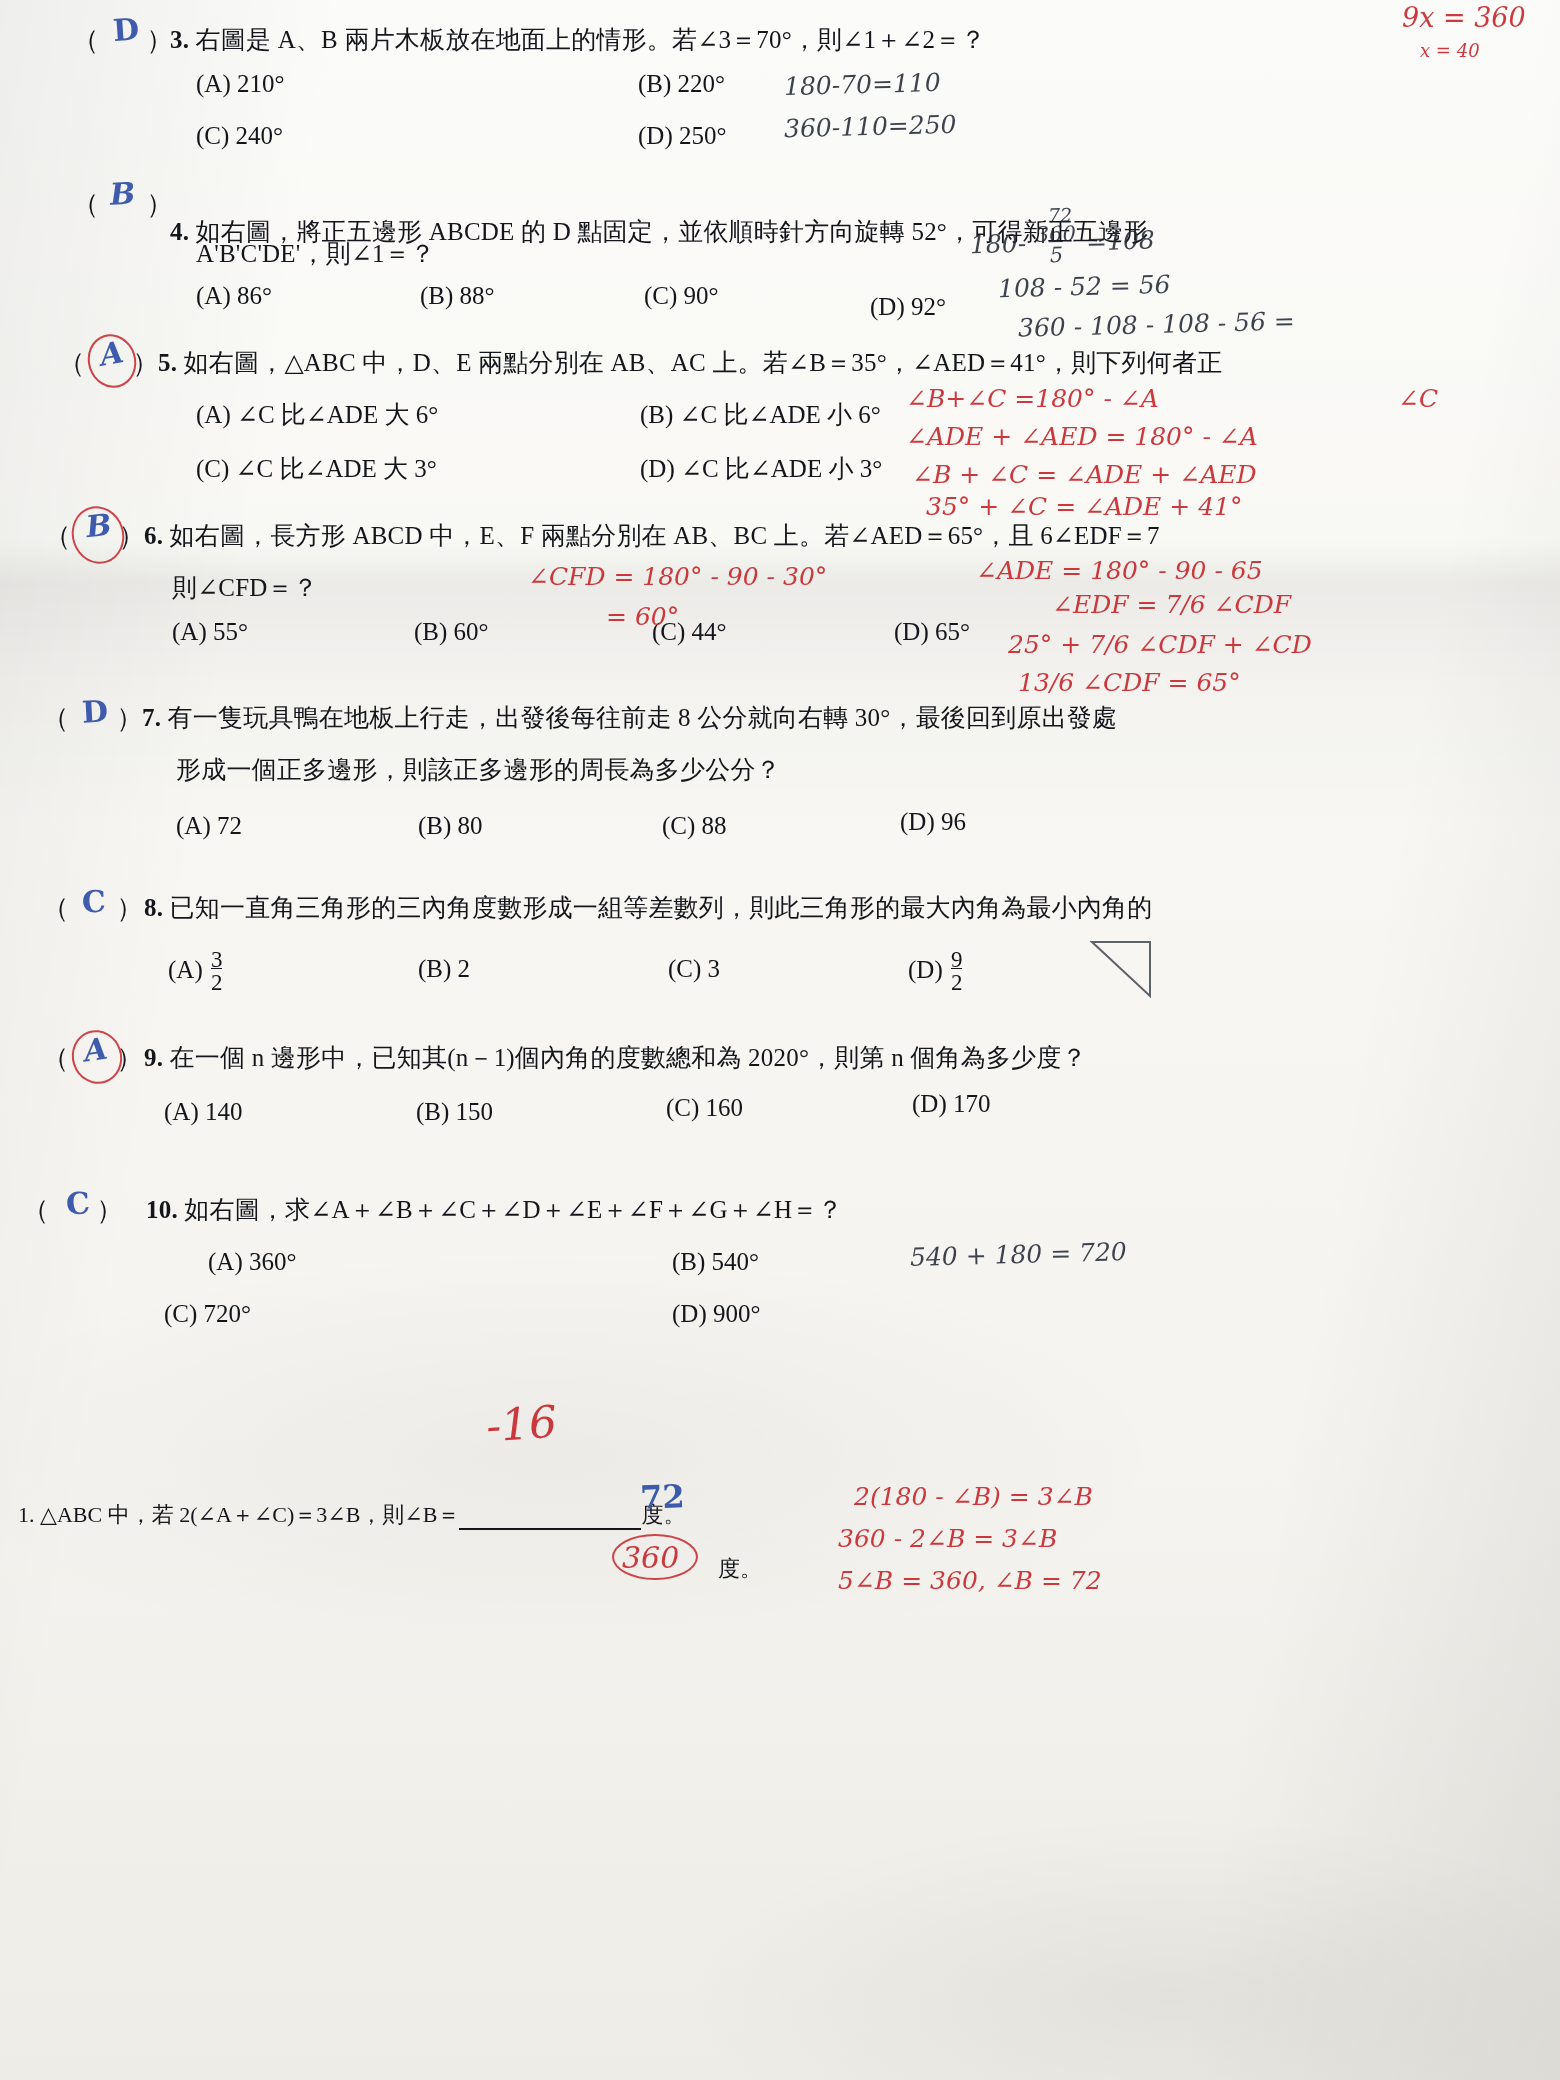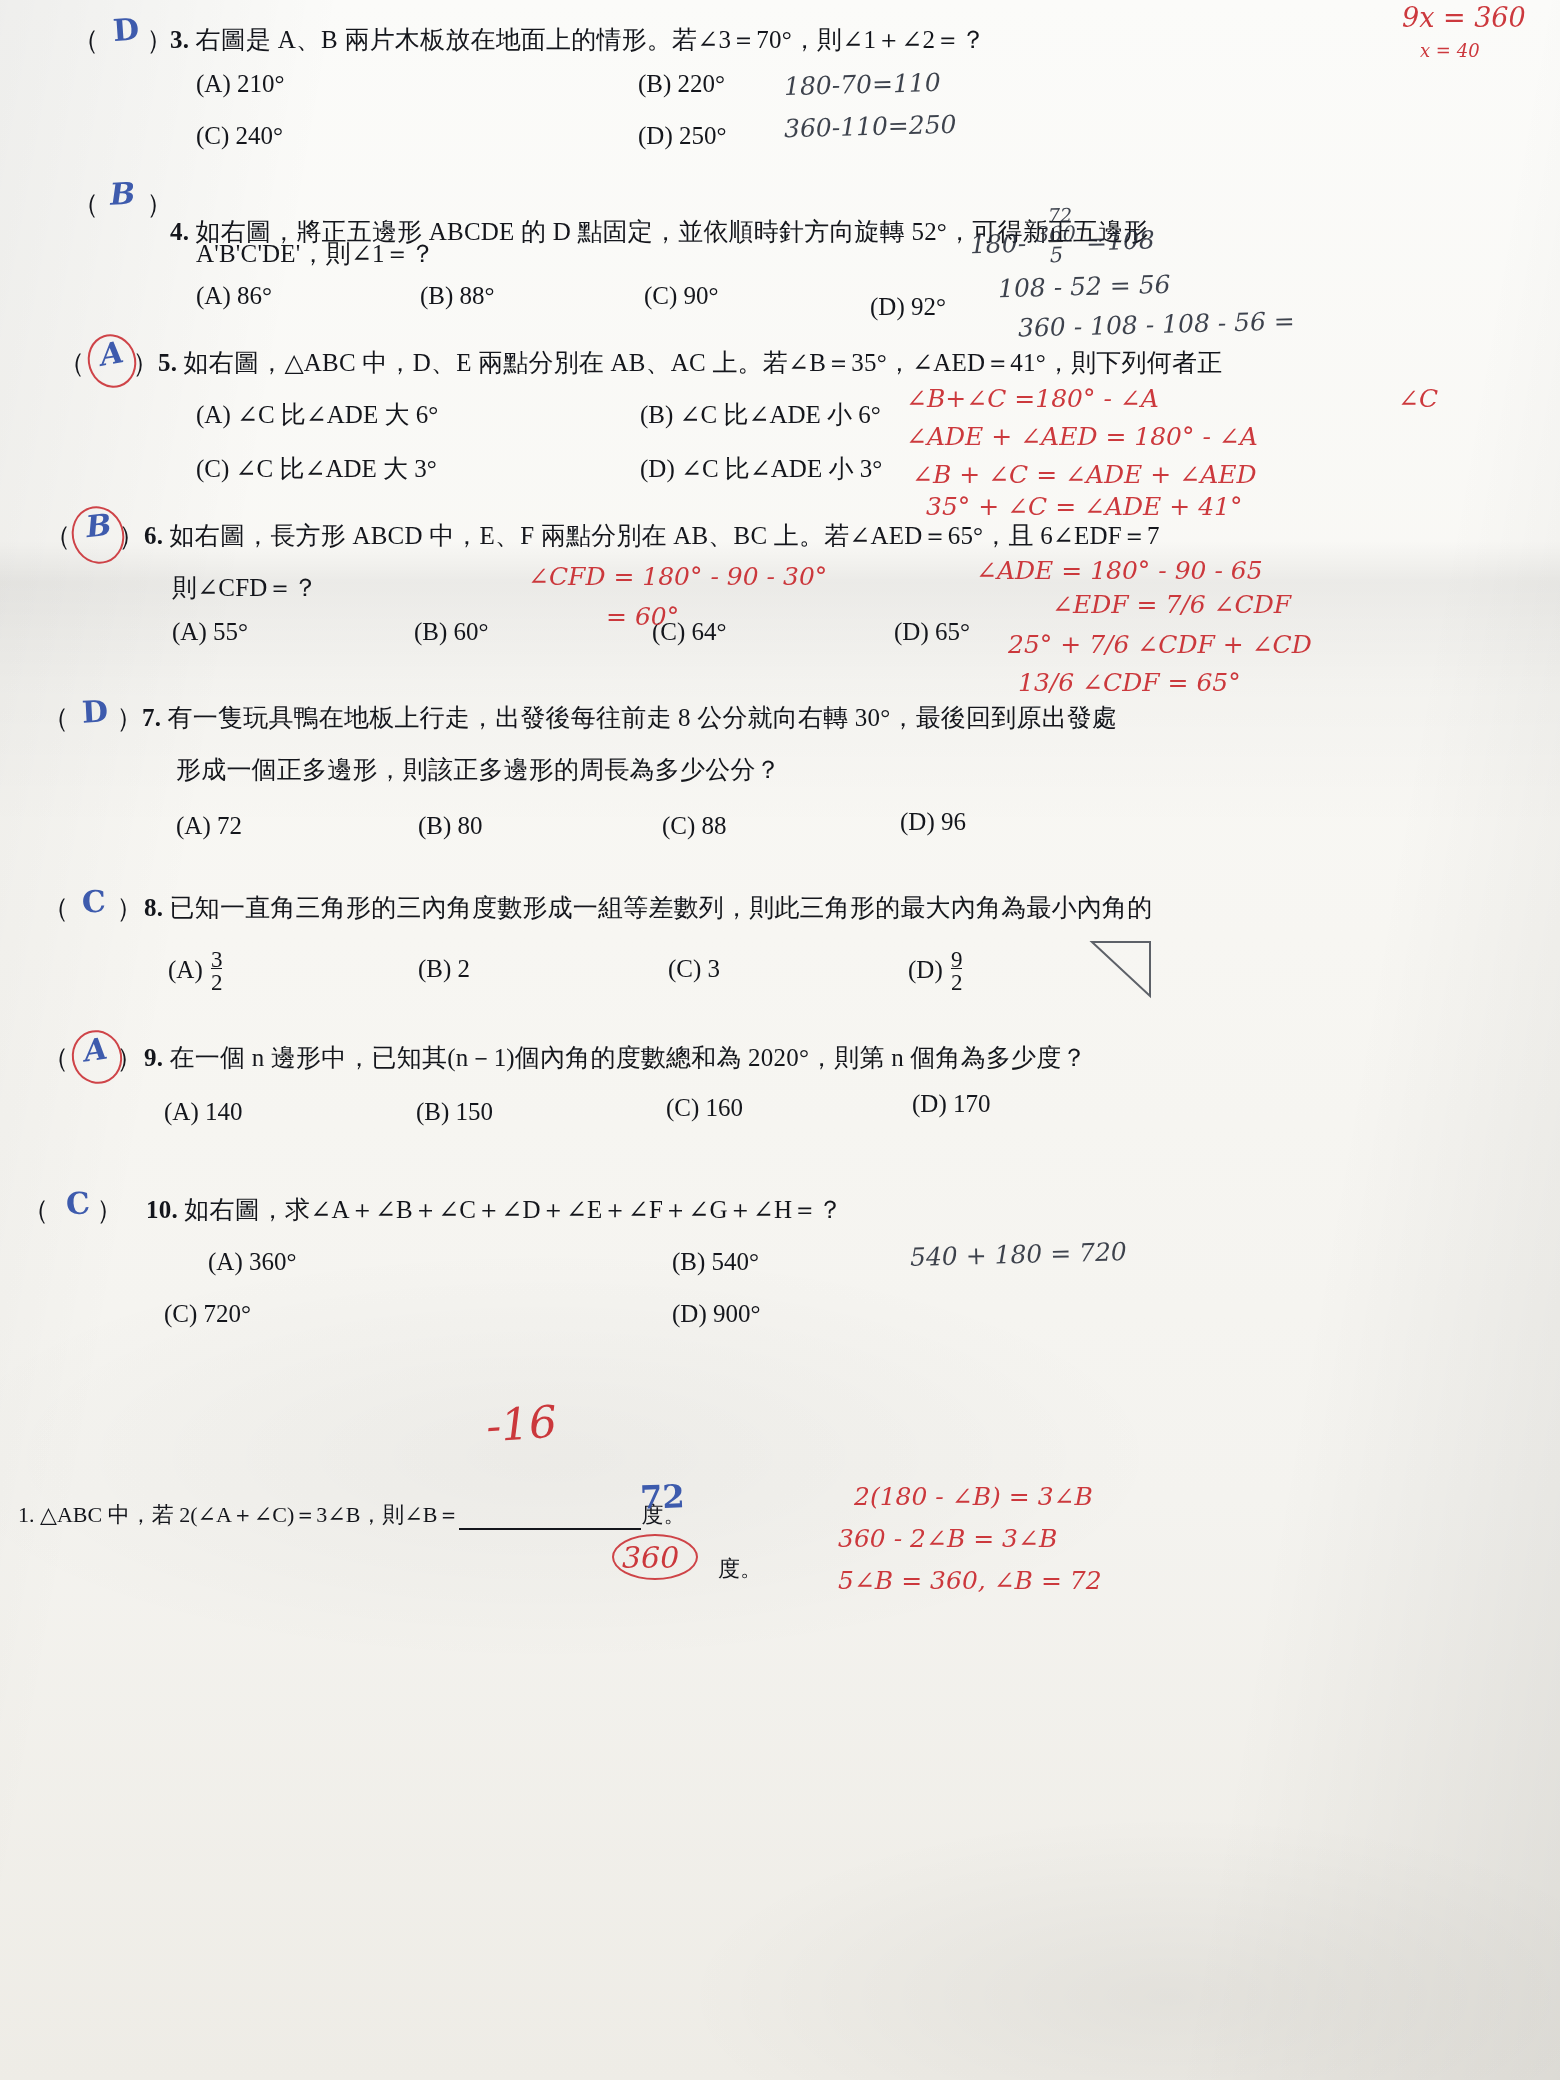--- a/index.html
+++ b/index.html
@@ -240,21 +240,21 @@
   <div class="opt" style="left:172px; top:618px;">
     <span>(A)</span>
     <span>55°</span>
   </div>
   <div class="opt" style="left:414px; top:618px;">
     <span>(B)</span>
     <span>60°</span>
   </div>
   <div class="opt" style="left:652px; top:618px;">
     <span>(C)</span>
-    <span>64°</span>
+    <span>44°</span>
   </div>
   <div class="opt" style="left:894px; top:618px;">
     <span>(D)</span>
     <span>65°</span>
   </div>
   <div class="hand-red" style="left:528px; top:562px;">∠CFD = 180° - 90 - 30°</div>
   <div class="hand-red" style="left:606px; top:602px;">= 60°</div>
   <div class="hand-red" style="left:976px; top:556px;">∠ADE = 180° - 90 - 65</div>
   <div class="hand-red" style="left:1044px; top:590px;margin-left:8px;">∠EDF = 7/6 ∠CDF</div>
   <div class="hand-red" style="left:1008px; top:630px;">25° + 7/6 ∠CDF + ∠CD</div>

